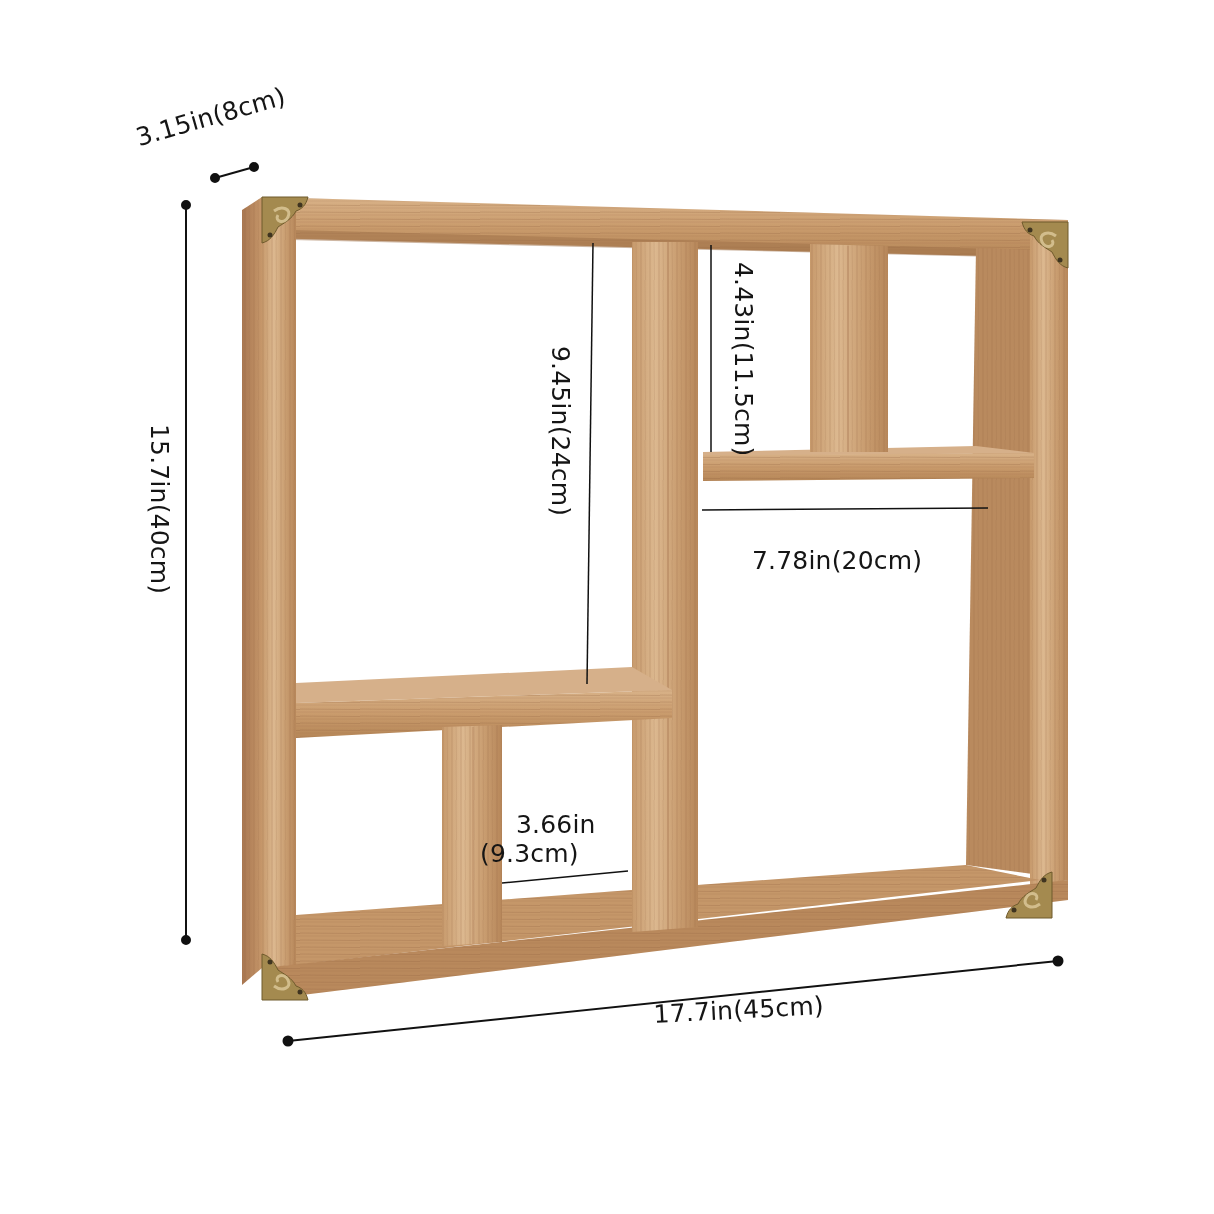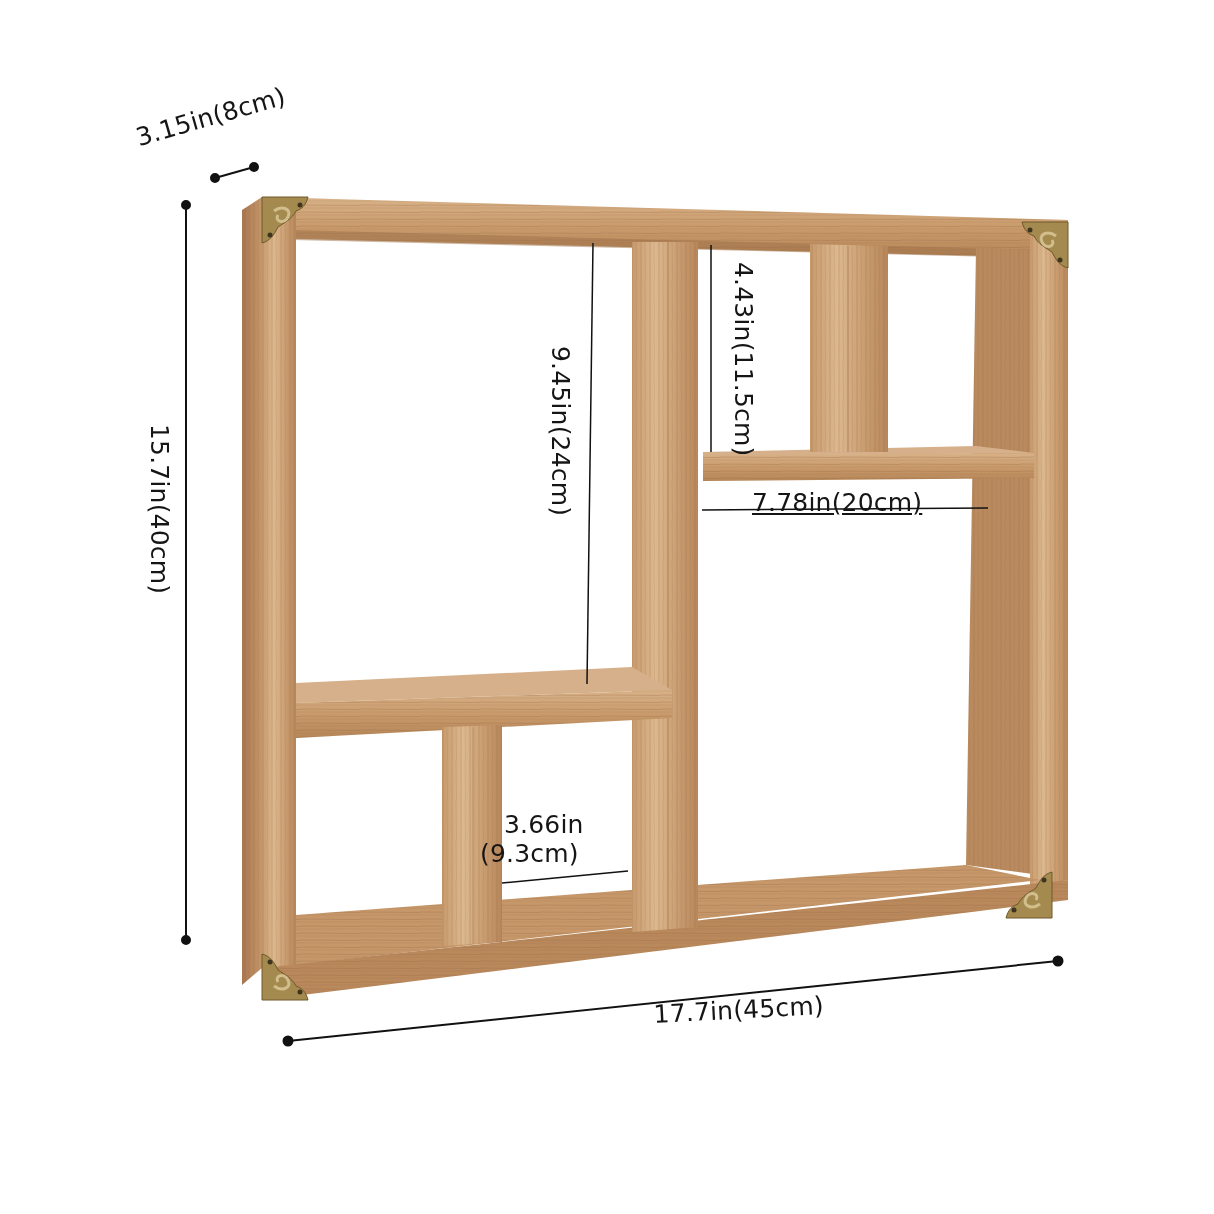--- a/index.html
+++ b/index.html
@@ -154,19 +154,19 @@
 
   
   <div class="label" style="left:140px; top:125px; transform: rotate(-16deg); transform-origin: 0 100%;">3.15in(8cm)</div>
 
   <div class="label vert" style="left:172px; top:424px;">15.7in(40cm)</div>
 
   <div class="label vert" style="left:573px; top:346px;">9.45in(24cm)</div>
 
   <div class="label vert" style="left:756px; top:262px;">4.43in(11.5cm)</div>
 
-  <div class="label" style="left:752px; top:490px;text-decoration:underline;">7.78in(20cm)</div>
+  <div class="label" style="left:752px; top:548px;">7.78in(20cm)</div>
 
-  <div class="label" style="left:504px; top:812px;">3.66in</div>
+  <div class="label" style="left:516px; top:812px;">3.66in</div>
   <div class="label" style="left:480px; top:841px;">(9.3cm)</div>
 
   <div class="label" style="left:653px; top:1002px; transform: rotate(-3deg); transform-origin: 0 0;">17.7in(45cm)</div>
 </div>
 
 </body></html>

